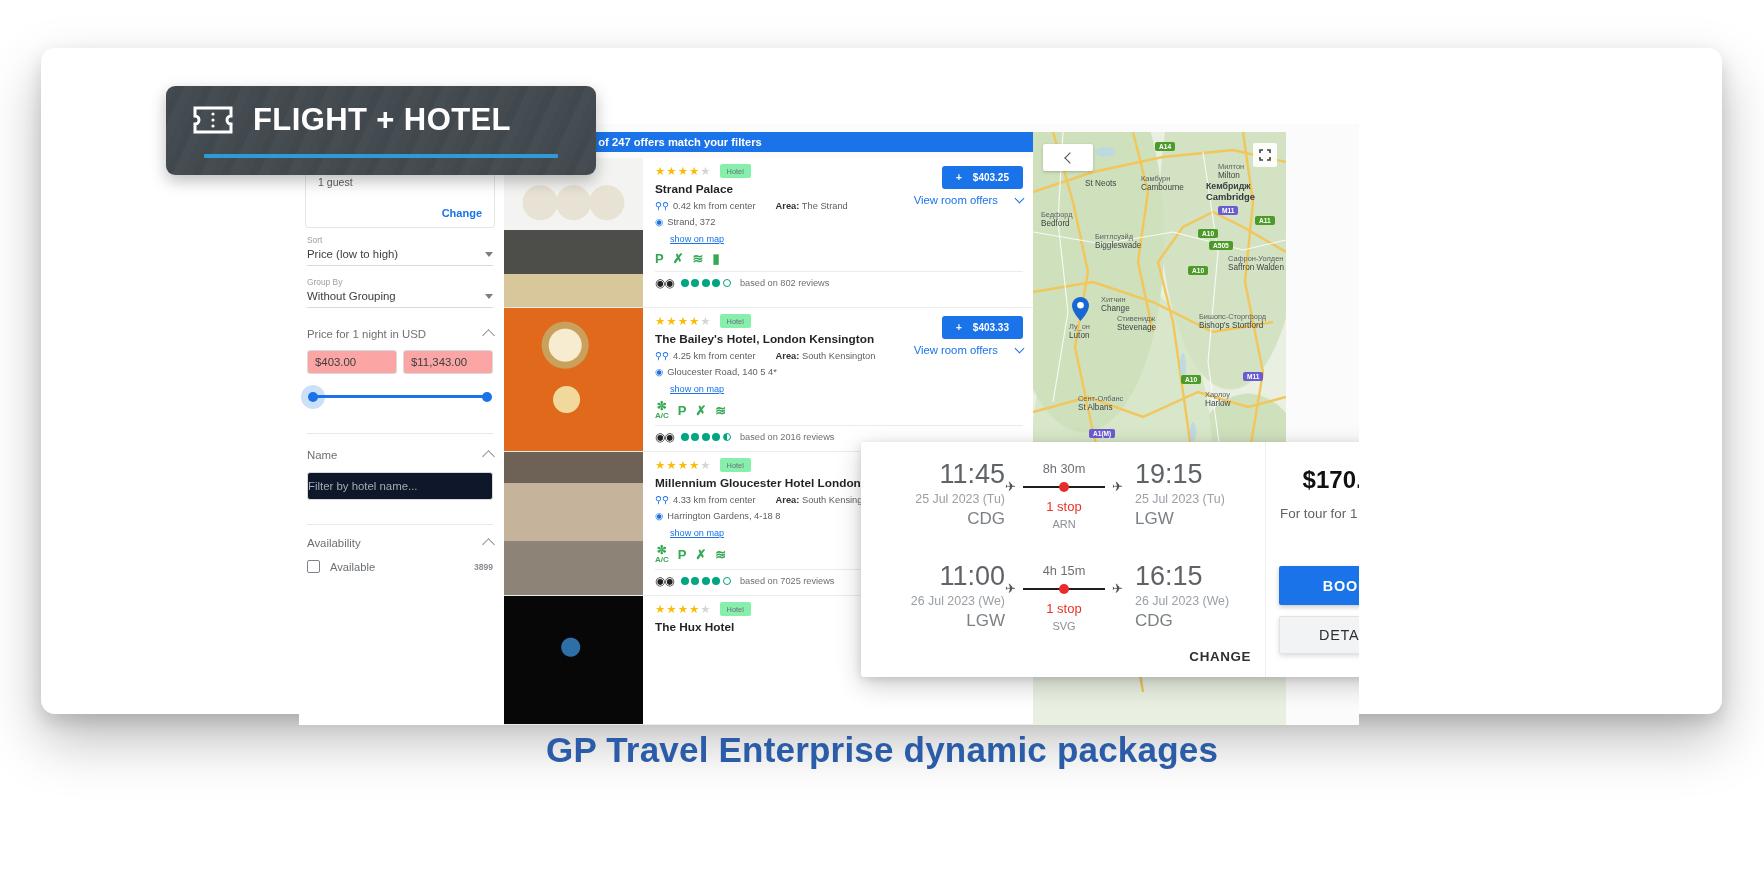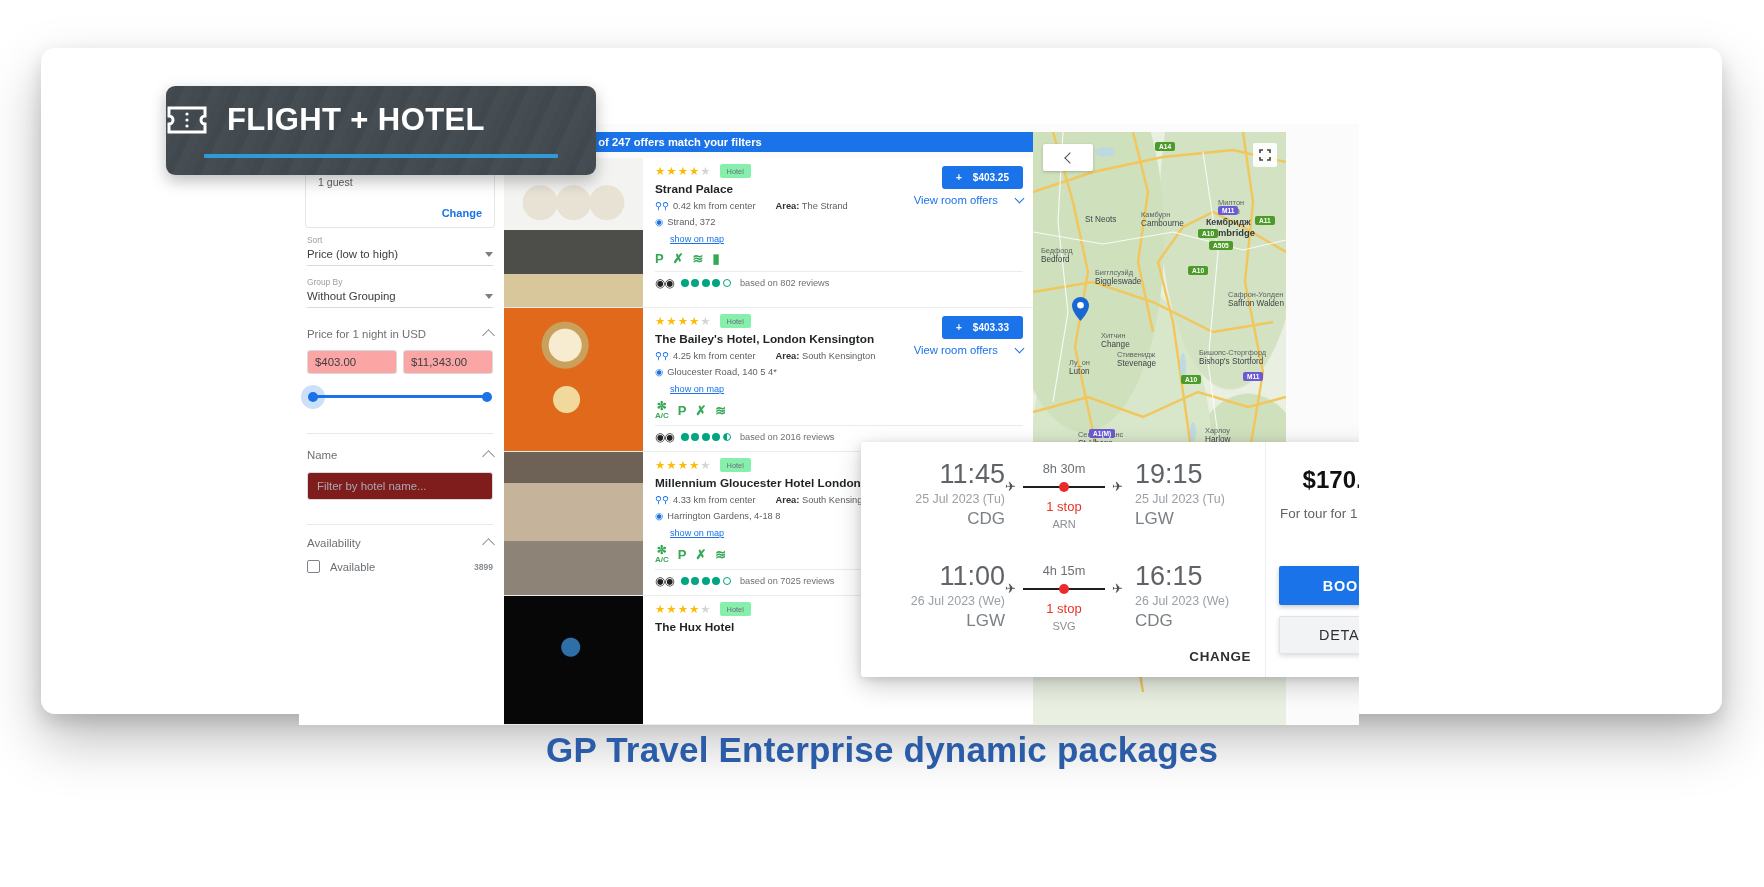--- a/index.html
+++ b/index.html
@@ -94,21 +94,21 @@
   .knob.left { left: 1px; }
   .knob.right { right: 1px; }
   .knob-halo {
     position: absolute; left: -7px; top: -7px; width: 24px; height: 24px;
     border-radius: 50%; background: rgba(26,115,232,0.22);
   }
   .hr { position: absolute; left: 8px; width: 186px; height: 1px; background: #e7e9eb; }
 
   .name-input {
     margin-top: 11px; border: 1px solid #d8dade; border-radius: 3px;
-    padding: 7px 9px; font-size: 11.4px; color: #a6abb0; background: #7f1d1d;
+    padding: 7px 0; font-size: 11.4px; color: #a6abb0; background: #0f172a;
   }
   .avail-row {
     display: flex; align-items: center; margin-top: 11px;
   }
   .chk {
     width: 13px; height: 13px; border: 1.6px solid #7d8288; border-radius: 2px;
     background: #fff; flex: none;
   }
   .avail-label { font-size: 11.2px; color: #6b7075; margin-left: 10px; flex: 1; }
   .avail-count { font-size: 8.6px; color: #8a8f94; font-weight: 700; }
@@ -205,21 +205,21 @@
   }
   .chev-lf {
     width: 8px; height: 8px;
     border-left: 1.6px solid #4a4f55; border-bottom: 1.6px solid #4a4f55;
     transform: rotate(45deg); margin-left: 3px;
   }
   .map-expand {
     position: absolute; right: 9px; top: 11px; width: 24px; height: 24px;
     background: rgba(255,255,255,0.92); border-radius: 2px; cursor: pointer;
   }
-  .map-label { position: absolute; font-family: "Liberation Sans", sans-serif; margin-top: 36px; }
+  .map-label { position: absolute; font-family: "Liberation Sans", sans-serif; }
   .mlbl-ru { font-size: 7.4px; color: #5d6163; display:block; }
   .mlbl-en { font-size: 8.2px; color: #3f4447; display:block; }
   .mlbl-big .mlbl-ru { font-size: 8.8px; font-weight: 700; color: #3a3f42;}
   .mlbl-big .mlbl-en { font-size: 9.4px; font-weight: 700; color: #33383b;}
   .road-badge {
     position: absolute; font-size: 6.6px; color: #fff; font-weight: 700;
     padding: 1px 4px; border-radius: 2px; background: #4c9a2a;
   }
   .road-badge.m { background: #6b5bd1; }
   .pin {
@@ -292,21 +292,21 @@
     position: absolute; left: 183px; top: 86px;
     width: 430px; height: 89px;
     border-radius: 9px;
     background:
       linear-gradient(rgba(52,60,68,0.82), rgba(52,60,68,0.82)),
       repeating-linear-gradient(115deg, #8c8f86 0 9px, #7c8078 9px 17px, #999c92 17px 26px);
     box-shadow: 0 6px 16px rgba(0,0,0,0.26);
     overflow: hidden;
   }
   #badge .binner {
-    display: flex; align-items: center; height: 68px; 
+    display: flex; align-items: center; height: 68px; padding-left: 26px;
   }
   #badge .btext {
     color: #fff; font-size: 31px; font-weight: 700; letter-spacing: 0.4px;
     margin-left: 19px; line-height: 34px;
   }
   #badge .bbar {
     position: absolute; left: 38px; right: 38px; bottom: 17px;
     height: 4px; background: #2e9bd6; border-radius: 1px;
   }
 

